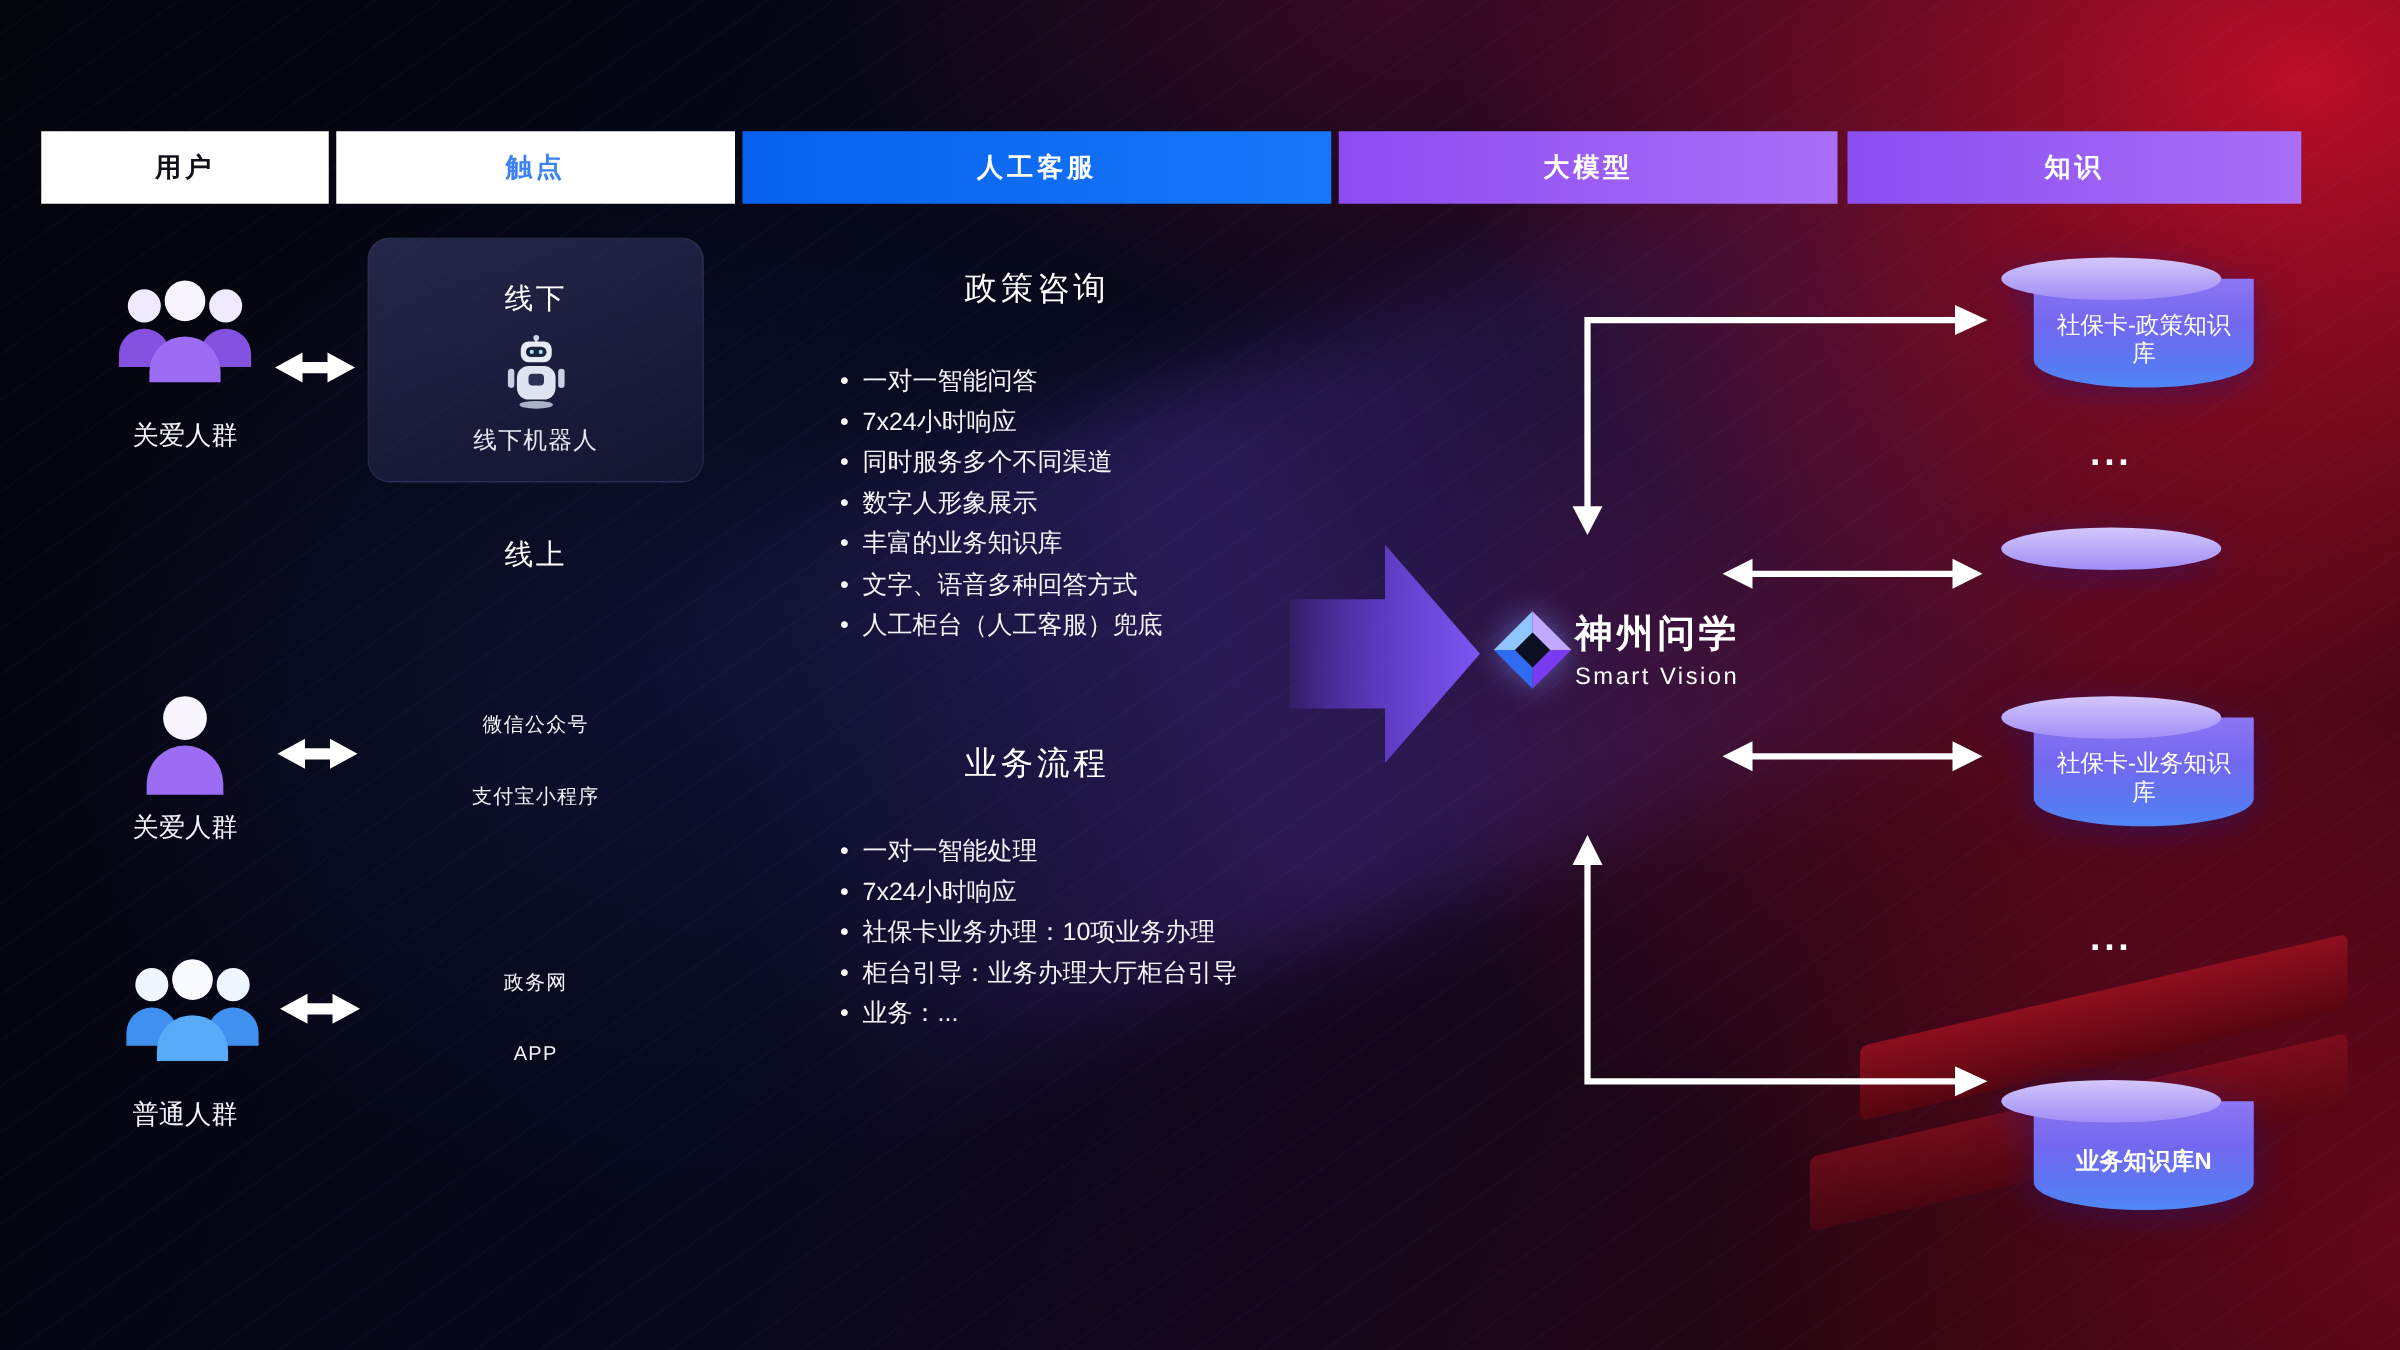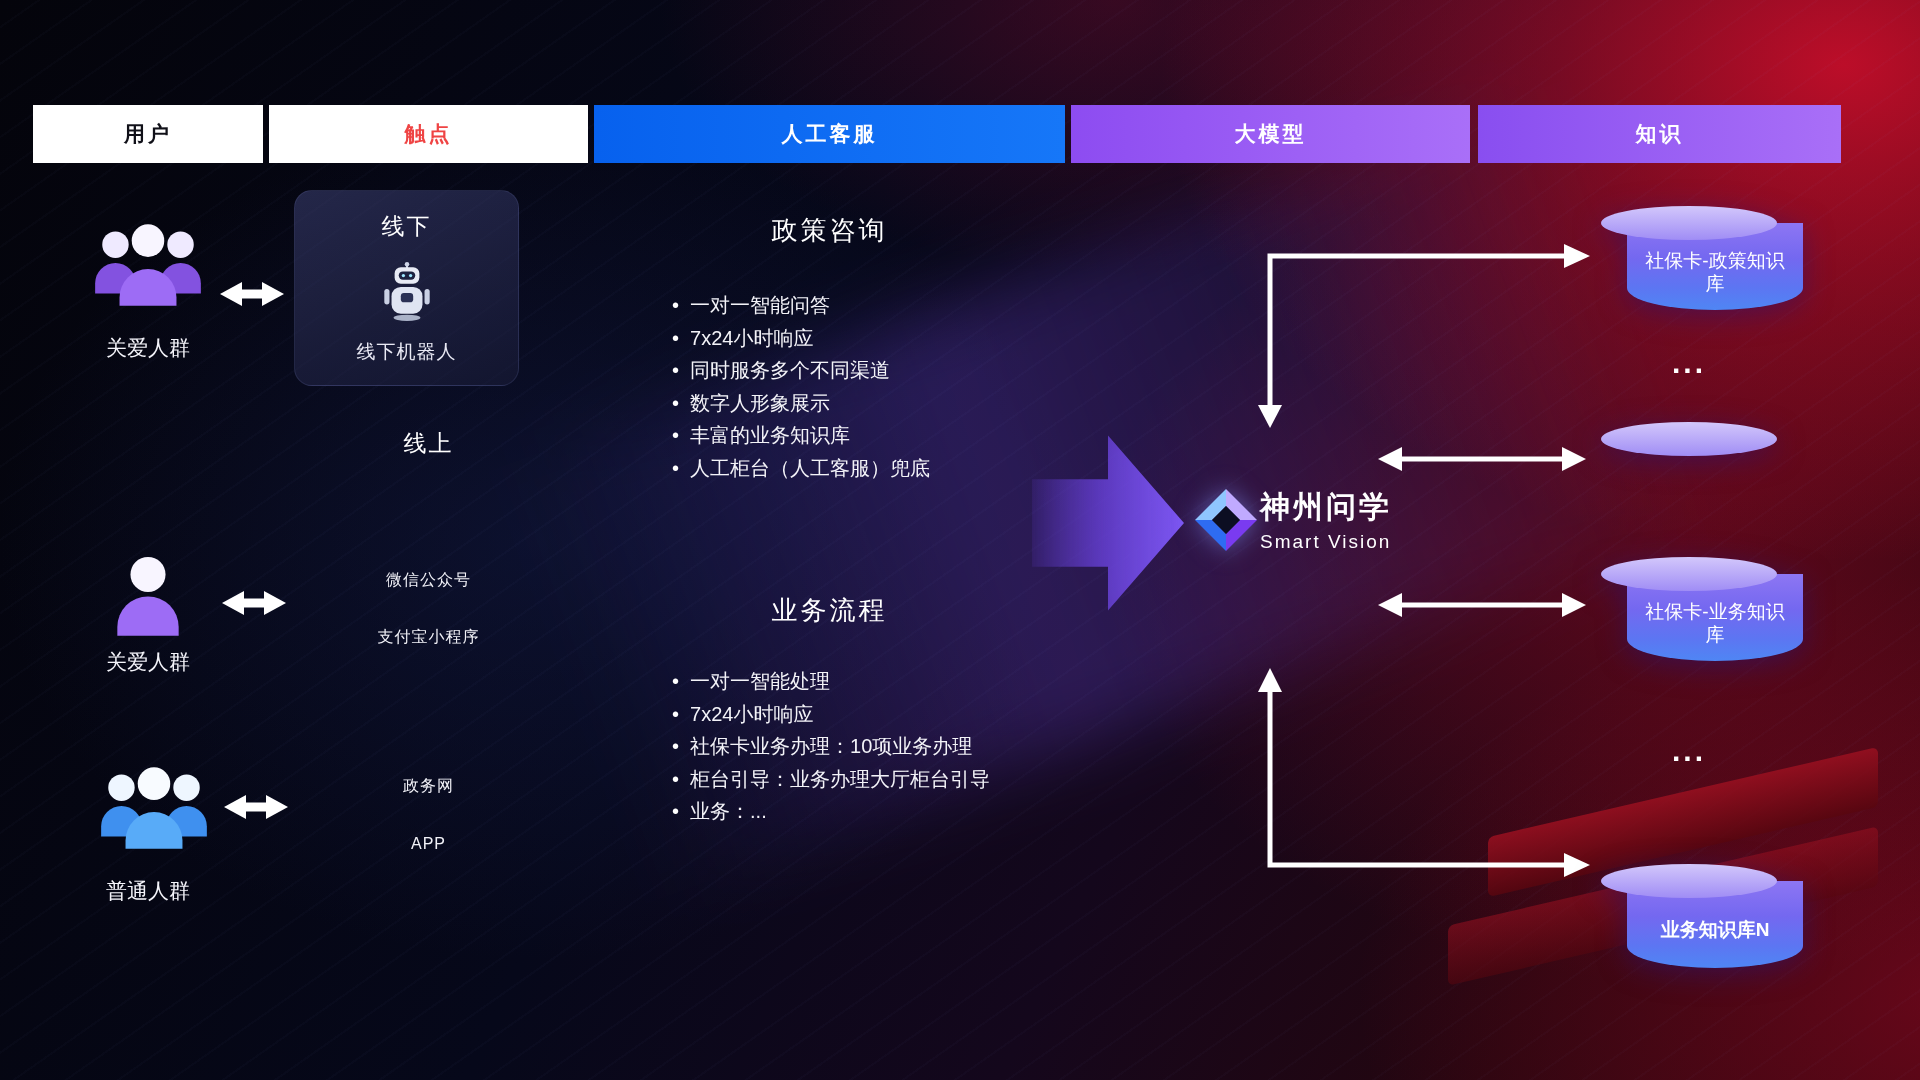--- a/index.html
+++ b/index.html
@@ -24,34 +24,34 @@
   .streaks { position:absolute; inset:-200px; z-index:0; opacity:.38;
     background:repeating-linear-gradient(145deg, rgba(140,160,255,.06) 0 2px, transparent 2px 30px); }
   .chev { position:absolute; z-index:1; background:linear-gradient(180deg,#9a1020,#58060f); transform:skewY(-13deg); border-radius:6px; }
   .chev1 { left:1488px; top:792px; width:390px; height:60px; opacity:.85; }
   .chev2 { left:1448px; top:876px; width:430px; height:60px; opacity:.55; }
 
   
   .hdr { position:absolute; top:105px; height:58px; z-index:4; display:flex; align-items:center; justify-content:center;
          font-size:21px; font-weight:bold; letter-spacing:3px; }
   .hdr-users { left:33px;   width:230px; background:#ffffff; color:#101018; }
-  .hdr-touch { left:269px;  width:319px; background:#ffffff; color:#ef4444; }
+  .hdr-touch { left:269px;  width:319px; background:#ffffff; color:#3b82f6; }
   .hdr-scene { left:594px;  width:471px; background:linear-gradient(90deg,#0761ee,#1677f8); color:#fff; }
   .hdr-model { left:1071px; width:399px; background:linear-gradient(90deg,#8d4cf1,#a96ff8); color:#fff; }
   .hdr-know  { left:1478px; width:363px; background:linear-gradient(90deg,#894ef0,#a96ff7); color:#fff; }
 
   
   .user-icon { position:absolute; z-index:4; }
   .user-label { position:absolute; z-index:4; left:33px; width:230px; text-align:center; color:#f4f4fa; font-size:21px; }
 
   
-  .robot-card { position:absolute; z-index:4; left:294px; top:190px; width:225px; height:196px; border-radius:18px;
+  .robot-card { position:absolute; z-index:4; left:294px; top:190px; width:269px; height:196px; border-radius:18px;
     background:linear-gradient(160deg, rgba(62,66,118,.55), rgba(28,30,58,.50));
     border:1px solid rgba(130,140,210,.15);
-    display:flex; flex-direction:column; align-items:center; justify-content:space-between; padding:20px 0 20px; }
+    display:flex; flex-direction:column; align-items:center; justify-content:space-between; padding:32px 0 20px; }
   .tp-title { color:#fff; font-size:23px; letter-spacing:2px; }
   .tp-sub   { color:#e9e9f4; font-size:19px; letter-spacing:1px; }
   .online-title { position:absolute; z-index:4; left:269px; width:319px; top:428px; text-align:center; color:#fff; font-size:23px; letter-spacing:2px; }
   .channel { position:absolute; z-index:4; left:269px; width:319px; text-align:center; color:#f2f2f8; font-size:16px; letter-spacing:1px; }
 
   
   .scene-title { position:absolute; z-index:4; left:594px; width:471px; text-align:center; color:#fff; font-size:26px; letter-spacing:3px; }
   .scene-list { position:absolute; z-index:4; left:672px; list-style:none; }
   .scene-list li { color:#f3f3f8; font-size:20px; line-height:32.5px; white-space:nowrap; }
   .scene-list li::before { content:"•"; margin-right:11px; color:#fff; }
@@ -151,20 +151,21 @@
   <div class="channel" style="top:776px;">政务网</div>
   <div class="channel" style="top:835px;">APP</div>
 
   <div class="scene-title" style="top:213px;">政策咨询</div>
   <ul class="scene-list" style="top:289px;">
     <li>一对一智能问答</li>
     <li>7x24小时响应</li>
     <li>同时服务多个不同渠道</li>
     <li>数字人形象展示</li>
     <li>丰富的业务知识库</li>
+    <li>文字、语音多种回答方式</li>
     <li>人工柜台（人工客服）兜底</li>
   </ul>
 
   <div class="scene-title" style="top:593px;">业务流程</div>
   <ul class="scene-list" style="top:665px;">
     <li>一对一智能处理</li>
     <li>7x24小时响应</li>
     <li>社保卡业务办理：10项业务办理</li>
     <li>柜台引导：业务办理大厅柜台引导</li>
     <li>业务：...</li>

